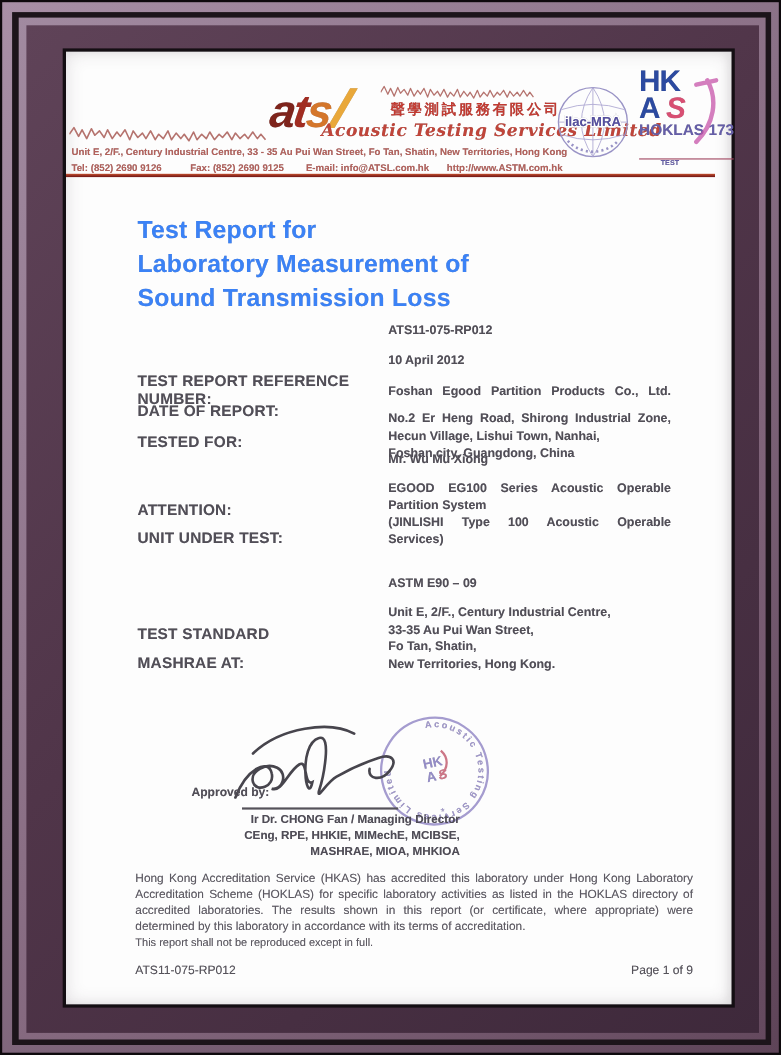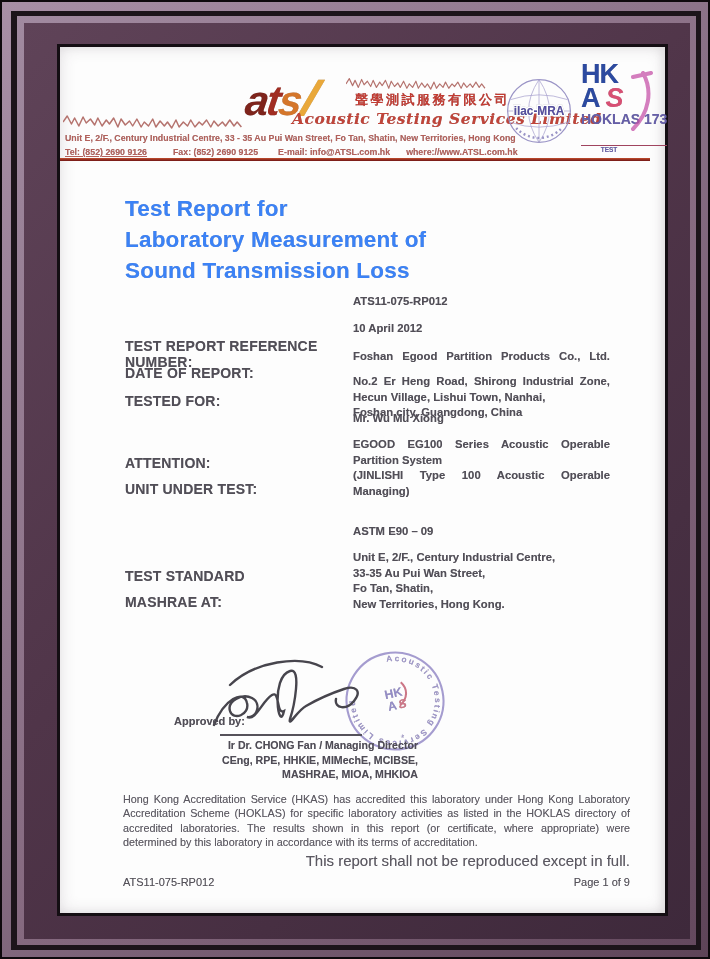--- a/index.html
+++ b/index.html
@@ -26,21 +26,21 @@
   .atsl{left:186px;top:30px;display:flex;align-items:flex-end;transform:skewX(-8deg);
         font-weight:bold;font-style:italic;font-size:42px;line-height:40px;letter-spacing:-2px;}
   .atsl .la{color:#7e241c;} .atsl .lt{color:#a12d22;} .atsl .ls{color:#d4762b;}
   .atsl .ll{color:#e9a83a;font-size:50px;line-height:44px;transform:skewX(-14deg);margin-left:2px;}
   .cn{left:295px;top:44px;color:#c23b32;font-size:13px;font-weight:bold;letter-spacing:2.5px;white-space:nowrap;}
   .script{left:232px;top:62px;color:#c0453a;font-size:15.5px;font-weight:bold;font-style:italic;
           font-family:"DejaVu Serif", serif;white-space:nowrap;letter-spacing:.5px;}
   .addr1{left:5px;top:86px;color:#b4615b;font-size:8.8px;font-weight:600;white-space:nowrap;}
   .addr2{left:5px;top:100px;color:#b4615b;font-size:8.8px;font-weight:600;white-space:nowrap;}
   .addr2 span{margin-right:0;}
-  .gap1{margin-right:26px !important;text-decoration:underline;} .gap2{margin-right:20px !important;} .gap3{margin-right:16px !important;}
+  .gap1{margin-right:26px !important;} .gap2{margin-right:20px !important;} .gap3{margin-right:16px !important;}
   .rule{left:0;top:111px;width:590px;height:3px;background:linear-gradient(180deg,#c4502f 0%,#7e1f1a 80%);}
   
   .hkas{left:521px;top:16px;width:74px;}
   .hkas .r1{font-weight:bold;font-size:27px;line-height:23px;color:#2c4aa0;letter-spacing:-1px;font-family:"Liberation Sans",sans-serif;}
   .hkas .r2{font-weight:bold;font-size:27px;line-height:24px;letter-spacing:-1px;}
   .hkas .r2 .ba{color:#2c4aa0;}
   .hkas .r2 .rs{color:#d84f73;font-style:italic;margin-left:6px;}
   .hkas .scheme{font-size:14px;font-weight:bold;color:#655ea8;border-bottom:1.5px solid #a0445f;
                 display:inline-block;padding-bottom:18px;white-space:nowrap;}
   .hkas .sub{font-size:6.5px;font-weight:bold;color:#655ea8;text-align:center;width:56px;}
@@ -55,21 +55,21 @@
   .vline.just{text-align:justify;text-align-last:justify;}
   
   .approve-label{left:73px;top:668px;font-size:11px;font-weight:bold;color:#514e57;margin-left:41px;}
   .sig-line{left:160px;top:687px;width:142px;height:1.6px;background:#55525a;}
   .sig-name{left:162px;top:691px;font-size:10.6px;font-weight:bold;color:#4f4c56;line-height:14.5px;text-align:right;}
   .stamp{left:278px;top:597px;opacity:.85;transform:rotate(-12deg);}
   .sig{left:140px;top:604px;}
   .sig path{stroke:#47454d;stroke-width:2.4;fill:none;stroke-linecap:round;}
   
   .acc-para{left:63px;top:745px;width:507px;font-size:10.8px;color:#5c5962;line-height:14.4px;text-align:justify;}
-  .repro{left:63px;top:805px;width:507px;font-size:15px;color:#5c5962;text-align:right;}
+  .repro{left:63px;top:805px;width:507px;font-size:10px;color:#5c5962;}
   .refrow{left:63px;top:829px;width:507px;font-size:11px;color:#55525a;}
   .refrow .pg{position:absolute;right:0;top:0;padding-left:30px;}
   .ilac-text{font-size:12.5px;font-weight:bold;fill:#554fa0;paint-order:stroke;stroke:#ffffff;stroke-width:3px;}
 </style>
 </head>
 <body>
 
 <div class="abs f1"></div>
 <div class="abs f2"></div>
 <div class="abs f3"></div>
@@ -91,21 +91,21 @@
     <span class="lt">t</span>
     <span class="ls">s</span>
     <span class="ll">l</span>
   </div>
 
   <div class="abs cn">聲學測試服務有限公司</div>
   <div class="abs script">Acoustic Testing Services Limited</div>
 
   <div class="abs addr1">Unit E, 2/F., Century Industrial Centre, 33 - 35 Au Pui Wan Street, Fo Tan, Shatin, New Territories, Hong Kong</div>
   <div class="abs addr2">
-    <span class="gap1">Tel: (852) 2690 9126</span><span class="gap2">Fax: (852) 2690 9125</span><span class="gap3">E-mail: info@ATSL.com.hk</span><span>where://www.ATSL.com.hk</span>
+    <span class="gap1">Tel: (852) 2690 9126</span><span class="gap2">Fax: (852) 2690 9125</span><span class="gap3">E-mail: info@ATSL.com.hk</span><span>http://www.ASTM.com.hk</span>
   </div>
   <div class="abs rule"></div>
 
   <svg class="abs" style="left:441px;top:26px;" width="76" height="76" viewBox="0 0 80 80">
     <circle cx="40" cy="40" r="33" stroke="#9a94c6" stroke-width="1.3" fill="none"></circle>
     <path d="M10,28 Q40,18 70,28 M7,40 L73,40 M10,52 Q40,62 70,52 M40,7 Q18,40 40,73 M40,7 Q62,40 40,73 M40,7 L40,73" stroke="#aaa4d0" stroke-width=".8" fill="none"></path>
     <path d="M16,58 a33,33 0 0,0 48,0" stroke="#9a94c6" stroke-width="2.5" fill="none" stroke-dasharray="2,3"></path>
     <text x="40" y="44" text-anchor="middle" class="ilac-text">ilac-MRA</text>
   </svg>
 
@@ -163,21 +163,21 @@
         <div class="vline">Mr. Wu Mu Xiong</div>
       </div>
   </div>
 
   <div class="abs frow" style="top:390px;">
     <div class="flabel">UNIT UNDER TEST:</div>
     <div class="fvalue">
       <div class="vline just">EGOOD EG100 Series Acoustic Operable</div>
       <div class="vline">Partition System</div>
       <div class="vline just">(JINLISHI Type 100 Acoustic Operable</div>
-      <div class="vline">Managing)</div>
+      <div class="vline">Services)</div>
     </div>
   </div>
 
   <div class="abs frow" style="top:477px;">
     <div class="flabel">TEST STANDARD</div>
     <div class="fvalue">
         <div class="vline">ASTM E90 – 09</div>
       </div>
   </div>
 

